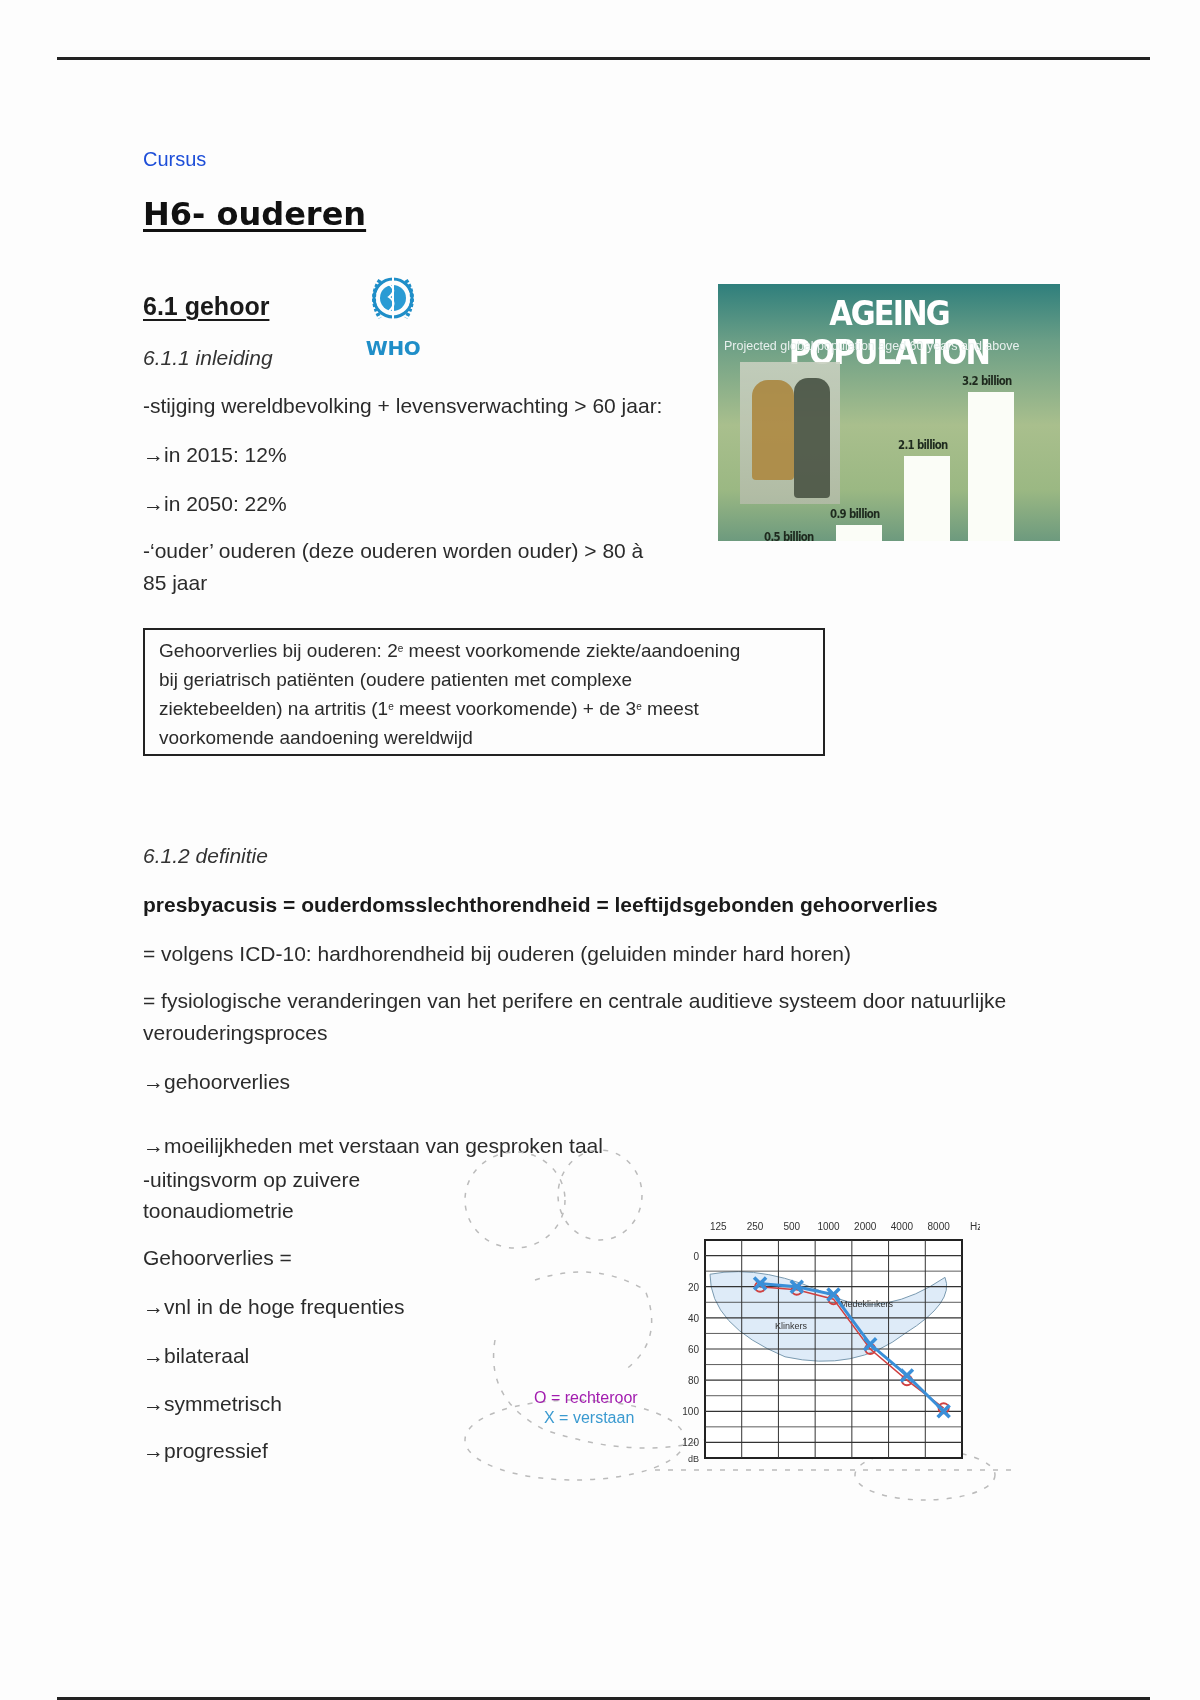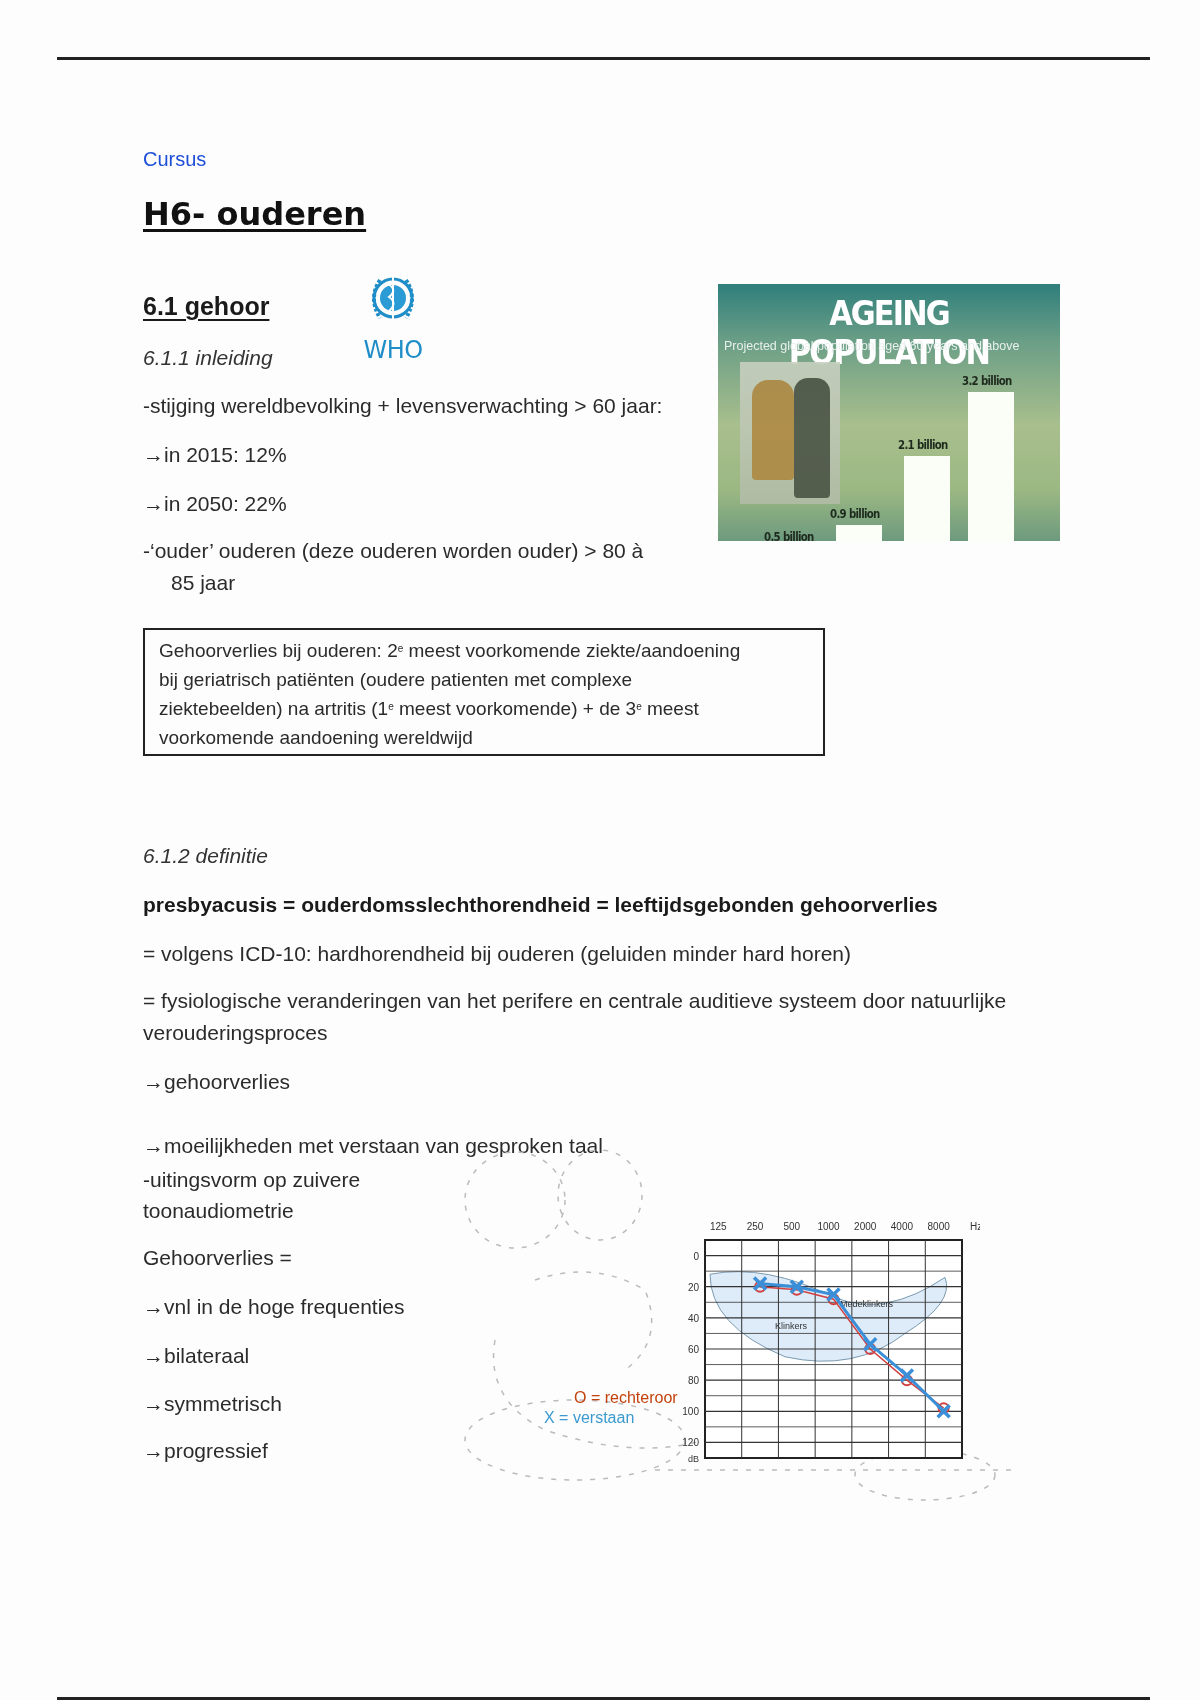--- a/index.html
+++ b/index.html
@@ -10,37 +10,37 @@
   .t { position:absolute; left:143px; font-size:21px; line-height:32px; white-space:nowrap; color:#2b2b2b; }
   .cursus { color:#1d4ed8; font-size:20px; }
   .h1 { font-family:"DejaVu Sans", sans-serif; font-weight:bold; font-size:32px; text-decoration:underline; color:#111; text-underline-offset:4px; }
   .h2 { font-weight:bold; font-size:25px; text-decoration:underline; color:#1a1a1a; text-underline-offset:4px; }
   .h3 { font-style:italic; font-size:21px; color:#333; }
   .bold { font-weight:bold; color:#1a1a1a; }
   .callout { position:absolute; left:143px; top:628px; width:682px; height:128px; border:2px solid #222;
              box-sizing:border-box; padding:6px 14px; font-size:19px; line-height:29px; color:#2b2b2b; }
   sup { font-size:10px; vertical-align:top; position:relative; top:-2px; }
   .who { position:absolute; left:358px; top:270px; width:70px; text-align:center; }
-  .who-text { font-weight:normal; font-size:24px; color:#1f8ec8; font-family:"DejaVu Sans", sans-serif; letter-spacing:-0.5px; }
+  .who-text { font-weight:bold; font-size:20px; color:#1f8ec8; font-family:"DejaVu Sans", sans-serif; letter-spacing:-0.5px; }
   .ageing { position:absolute; left:718px; top:284px; width:342px; height:257px;
             background:linear-gradient(180deg,#2f7f7c 0%,#6a9e86 22%,#a9bf8d 55%,#9bb883 80%,#6d9a7e 100%); overflow:hidden; }
   .ag-title { position:absolute; left:0; top:10px; width:100%; text-align:center; color:#fff; font-weight:bold;
               font-family:"DejaVu Sans", sans-serif; font-size:33px; letter-spacing:-2px; transform:scaleX(0.92); }
   .ag-sub { position:absolute; left:6px; top:55px; color:#e8f0ee; font-size:12.5px; white-space:nowrap; }
   .ag-photo { position:absolute; left:22px; top:78px; width:100px; height:142px;
               background:linear-gradient(180deg,#c8d0c0,#b3bca7); opacity:0.9; }
   .person1 { position:absolute; left:12px; top:18px; width:42px; height:100px; background:#b08a45; border-radius:16px 16px 4px 4px; }
   .person2 { position:absolute; left:54px; top:16px; width:36px; height:120px; background:#4d5548; border-radius:14px 14px 4px 4px; }
   .bar { position:absolute; background:#fbfdf7; }
   .bar-label { position:absolute; font-weight:bold; font-size:12px; color:#1e2a1e; white-space:nowrap; font-family:"DejaVu Sans", sans-serif; letter-spacing:-0.8px; transform:scaleX(0.85); transform-origin:left; }
   .year { position:absolute; top:306px; color:#fff; font-weight:bold; font-size:12px; font-family:"DejaVu Sans", sans-serif; letter-spacing:-0.8px; }
   .yarrow { position:absolute; top:313px; height:2px; background:#2f4a35; }
   .yarrow::after { content:""; position:absolute; right:-2px; top:-4px; border-left:7px solid #2f4a35; border-top:5px solid transparent; border-bottom:5px solid transparent; }
   .legend-box { position:absolute; left:534px; top:1388px; font-size:16px; line-height:20px; }
-  .legend-o { color:#c2410c;margin-left:40px; }
+  .legend-o { color:#a21caf; }
   .legend-x { color:#3a9ad0; padding-left:10px; }
   svg text { font-family:"Liberation Sans", sans-serif; }
 </style>
 </head>
 <body>
 
 <div class="rule" style="top:57px;"></div>
 
 <div class="t cursus" style="top:143px;">Cursus</div>
 <div class="t h1" style="top:198px;">H6- ouderen</div>
@@ -57,21 +57,21 @@
     <path d="M30 14 Q40 20 31 27 Q40 33 31 41" fill="none" stroke="#fff" stroke-width="2"></path>
   </svg>
   <div class="who-text">WHO</div>
 </div>
 
 <div class="t h3" style="top:342px;">6.1.1 inleiding</div>
 <div class="t" style="top:390px;">-stijging wereldbevolking + levensverwachting &gt; 60 jaar:</div>
 <div class="t" style="top:439px;">→in 2015: 12%</div>
 <div class="t" style="top:488px;">→in 2050: 22%</div>
 <div class="t" style="top:535px;">-‘ouder’ ouderen (deze ouderen worden ouder) &gt; 80 à</div>
-<div class="t" style="top:567px;margin-left:28px;">85 jaar</div>
+<div class="t" style="top:567px;">85 jaar</div>
 
 <div class="ageing">
   <div class="ag-title">AGEING POPULATION</div>
   <div class="ag-sub">Projected global population aged 60 years and above</div>
   <div class="ag-photo">
     <div class="person1"></div>
     <div class="person2"></div>
   </div>
   <div id="ag-bars">
       <div class="bar" style="left: 52px; width: 46px; top: 264.094px; height: 28.9062px;"></div>

